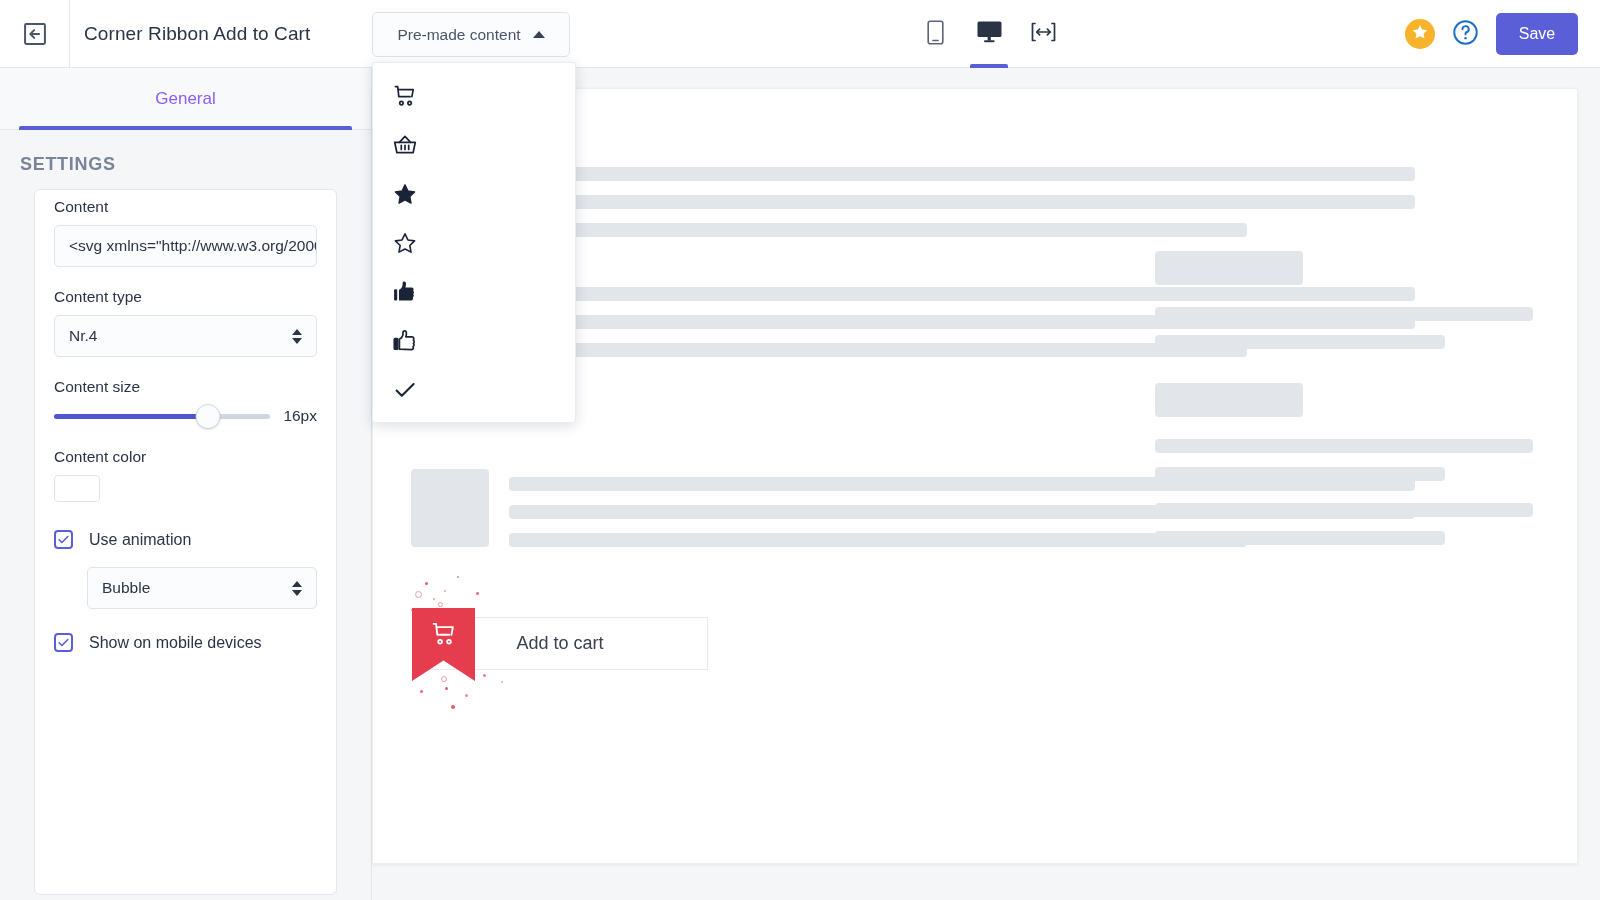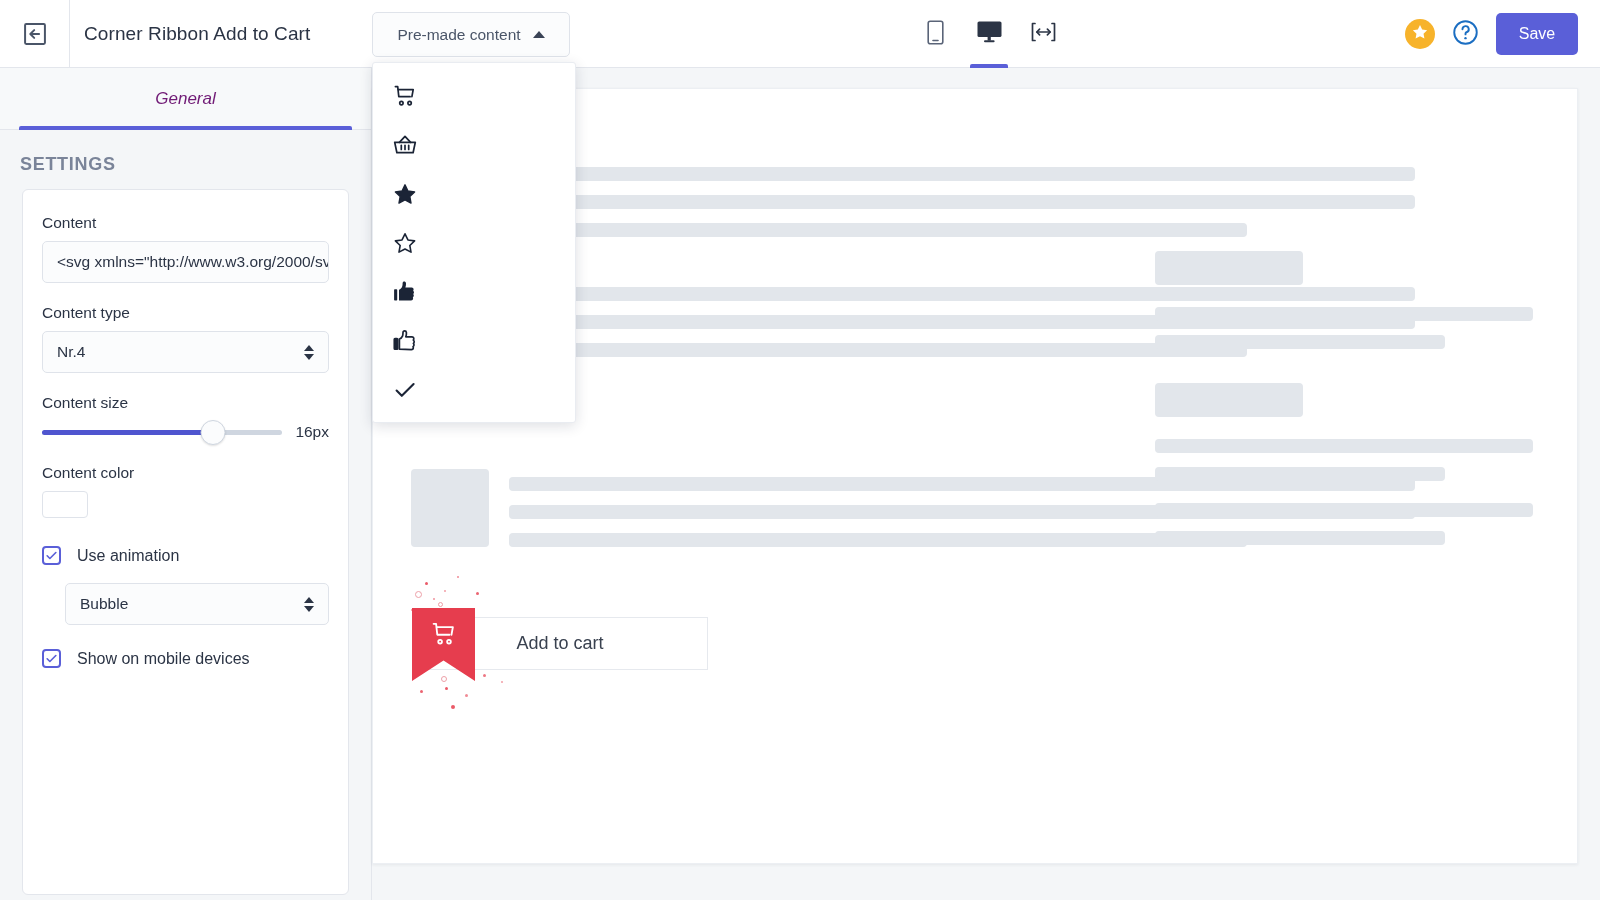--- a/index.html
+++ b/index.html
@@ -99,36 +99,36 @@
   }
   .tabs {
     height: 62px; display: flex; background: #f7f9fa;
     border-bottom: 1px solid #e3e6ec;
   }
   .tab {
     flex: 1; display: flex; align-items: center; justify-content: center;
     font-size: 17px; color: #8a93a5; cursor: pointer;
     position: relative;
   }
-  .tab.active { color: #701a75; font-style: italic; }
+  .tab.active { color: #8b5cf6; }
   .tab.active::after {
     content: ""; position: absolute; left: 19px; right: 19px; bottom: -1px;
     height: 4px; background: #5a5fd8; border-radius: 2px 2px 0 0;
   }
   .settings-label {
     padding: 24px 0 14px 20px;
     font-size: 18px; font-weight: bold; letter-spacing: .7px;
     color: #7a8499;
   }
   .panel {
-    margin: 0 22px;
+    margin: 0 34px;
     background: #ffffff;
     border: 1px solid #e3e6ec;
     border-radius: 6px;
-    padding: 24px 19px 30px 19px;
+    padding: 8px 19px 30px 19px;
     height: 706px;
     overflow: hidden;
   }
   .field-label {
     font-size: 15.5px; color: #2b3445; margin-bottom: 9px;
   }
   .text-input, .select-box {
     width: 100%; height: 42px;
     background: #fbfcfd;
     border: 1px solid #dfe3ea;
@@ -169,21 +169,21 @@
   }
 
   .check-row { display: flex; align-items: center; gap: 16px; margin-bottom: 18px; }
   .checkbox {
     width: 19px; height: 19px; border: 2px solid #5a5fd8; border-radius: 4px;
     background: #fff; display:flex; align-items:center; justify-content:center;
     cursor: pointer; flex: none;
   }
   .check-lbl { font-size: 16px; color: #2b3445; }
 
-  .indented-select { display: flex; align-items: center; gap: 19px; margin-bottom: 24px; }
+  .indented-select { display: flex; align-items: center; gap: 29px; margin-bottom: 24px; }
   .ind-bar { width: 4px; border-radius: 2px; background: #b0b4e8; flex: none; }
 
   
   .dropdown {
     position: absolute; left: 372px; top: 62px;
     width: 204px; height: 361px;
     background: #ffffff;
     border: 1px solid #e9ecf1;
     border-radius: 3px;
     box-shadow: 0 3px 14px rgba(20,30,55,.14);

